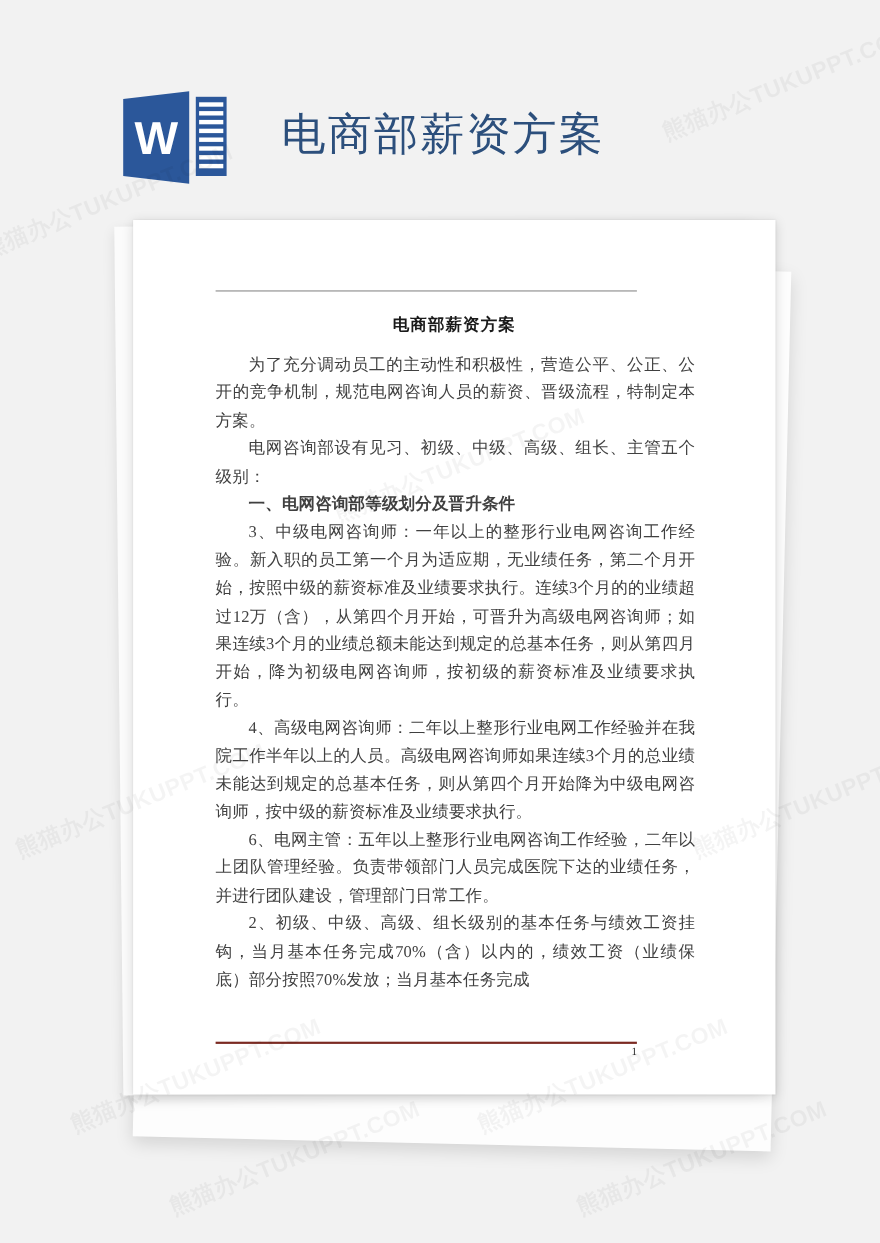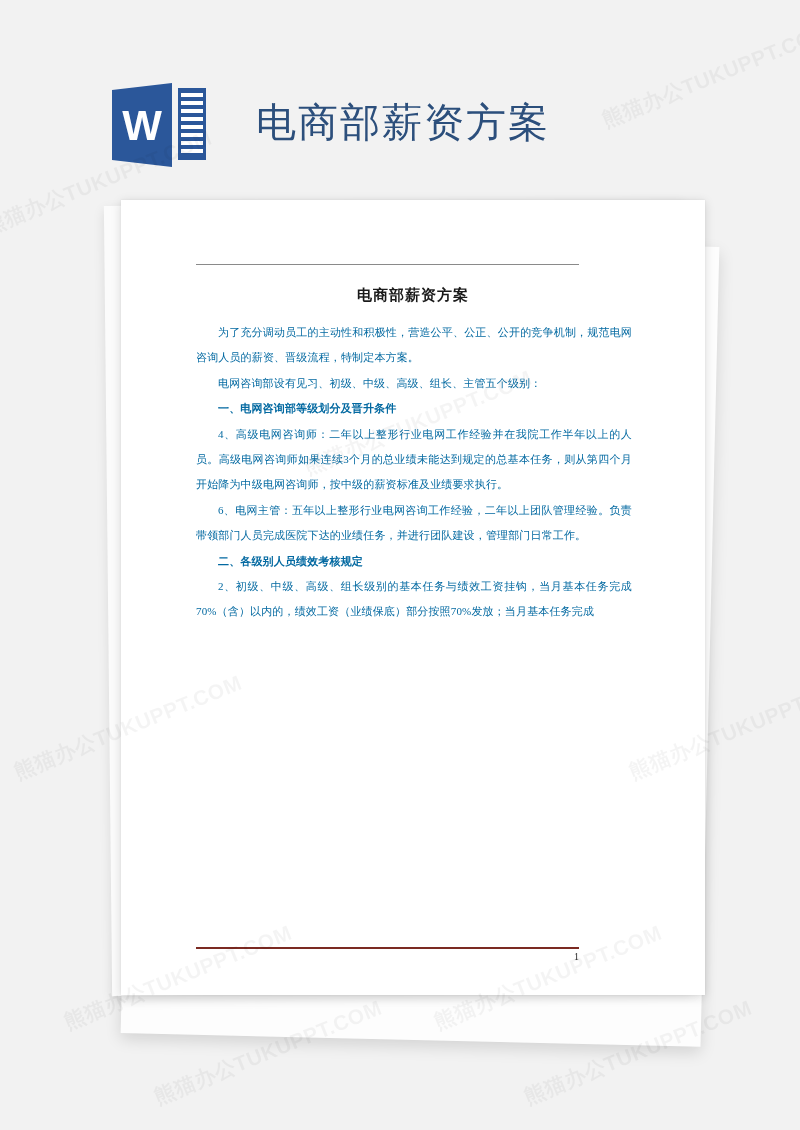--- a/index.html
+++ b/index.html
@@ -132,23 +132,23 @@
 
   .doc-body {
     position: absolute;
     left: 75px;
     top: 120px;
     width: 436px;
   }
 
   .para {
     font-family: "Liberation Serif", "DejaVu Serif", serif;
-    font-size: 11px;
+    font-size: 15px;
     line-height: 25.4px;
-    color: #0369a1;
+    color: #404040;
     text-indent: 2em;
     text-align: justify;
     text-justify: inter-ideograph;
     letter-spacing: 0.15px;
   }
   .para.heading {
     font-weight: bold;
   }
 
   
@@ -182,23 +182,23 @@
   <div class="page">
 
     <div class="doc-header-rule"></div>
 
     <div class="doc-title">电商部薪资方案</div>
 
     <div class="doc-body">
       <p class="para">为了充分调动员工的主动性和积极性，营造公平、公正、公开的竞争机制，规范电网咨询人员的薪资、晋级流程，特制定本方案。</p>
       <p class="para">电网咨询部设有见习、初级、中级、高级、组长、主管五个级别：</p>
       <p class="para heading">一、电网咨询部等级划分及晋升条件</p>
+      <p class="para">3、中级电网咨询师：一年以上的整形行业电网咨询工作经验。新入职的员工第一个月为适应期，无业绩任务，第二个月开始，按照中级的薪资标准及业绩要求执行。连续3个月的的业绩超过12万（含），从第四个月开始，可晋升为高级电网咨询师；如果连续3个月的业绩总额未能达到规定的总基本任务，则从第四月开始，降为初级电网咨询师，按初级的薪资标准及业绩要求执行。</p>
       <p class="para">4、高级电网咨询师：二年以上整形行业电网工作经验并在我院工作半年以上的人员。高级电网咨询师如果连续3个月的总业绩未能达到规定的总基本任务，则从第四个月开始降为中级电网咨询师，按中级的薪资标准及业绩要求执行。</p>
       <p class="para">6、电网主管：五年以上整形行业电网咨询工作经验，二年以上团队管理经验。负责带领部门人员完成医院下达的业绩任务，并进行团队建设，管理部门日常工作。</p>
-      <p class="para heading">二、各级别人员绩效考核规定</p>
       <p class="para">2、初级、中级、高级、组长级别的基本任务与绩效工资挂钩，当月基本任务完成70%（含）以内的，绩效工资（业绩保底）部分按照70%发放；当月基本任务完成</p>
     </div>
 
     <div class="doc-footer-rule"></div>
     <div class="page-number">1</div>
   </div>
 </div>
 
 <div class="header">
 

